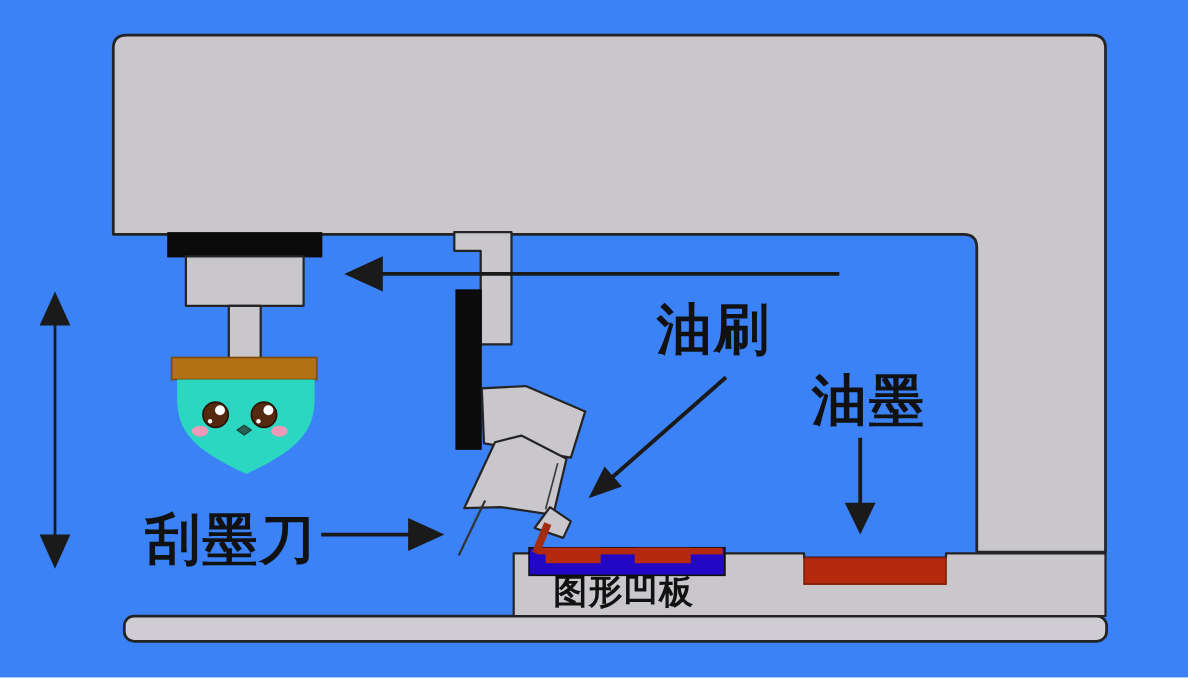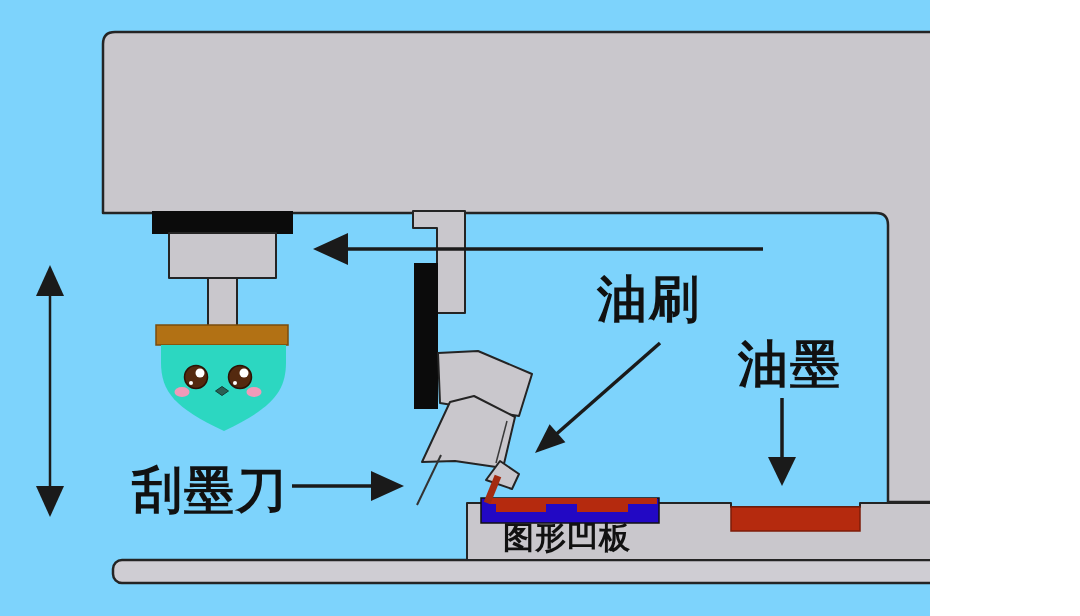--- a/index.html
+++ b/index.html
@@ -1,19 +1,19 @@
 <!DOCTYPE html>
 <html><head>
 <meta charset="utf-8">
 <style>
   html,body{margin:0;padding:0;background:#ffffff;}
   .stage{
     position:relative;
-    width:930px;height:616px;
-    background:#7dd3fc;
+    width:1080px;height:616px;
+    background:#3b82f6;
     overflow:hidden;
     font-family:"Liberation Sans","DejaVu Sans",sans-serif;
   }
   svg{display:block;}
   .outline{stroke:#242424;stroke-width:2.5;stroke-linejoin:round;}
   .thinline{stroke:#242424;stroke-width:2;stroke-linejoin:round;}
   .arrowline{stroke:#1a1a1a;stroke-width:3.5;fill:none;}
   .arrowhead{fill:#1a1a1a;stroke:none;}
   .label{fill:#111111;font-weight:700;letter-spacing:2px;}
   .label-big{font-size:50px;}

